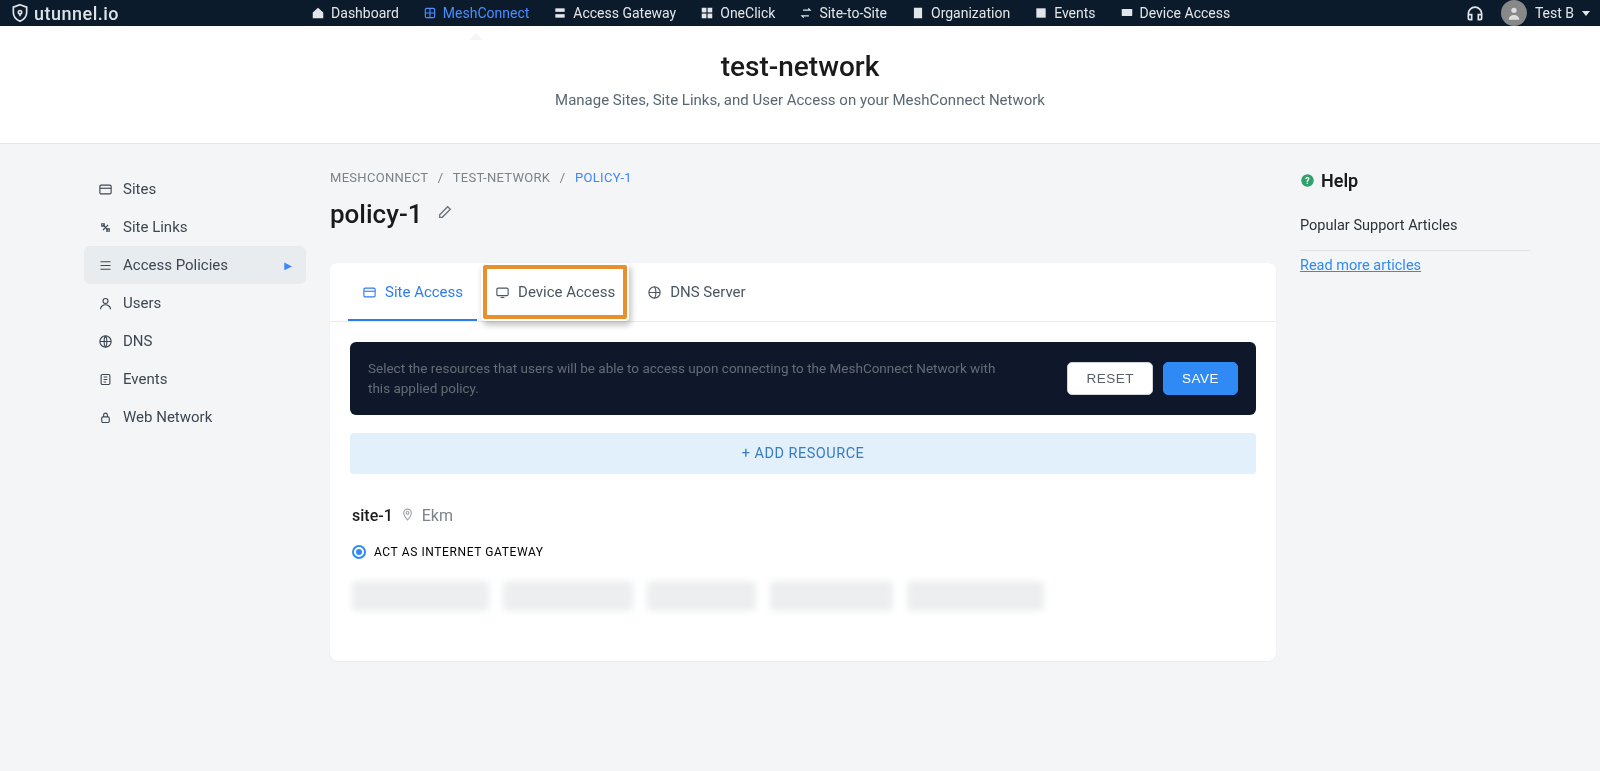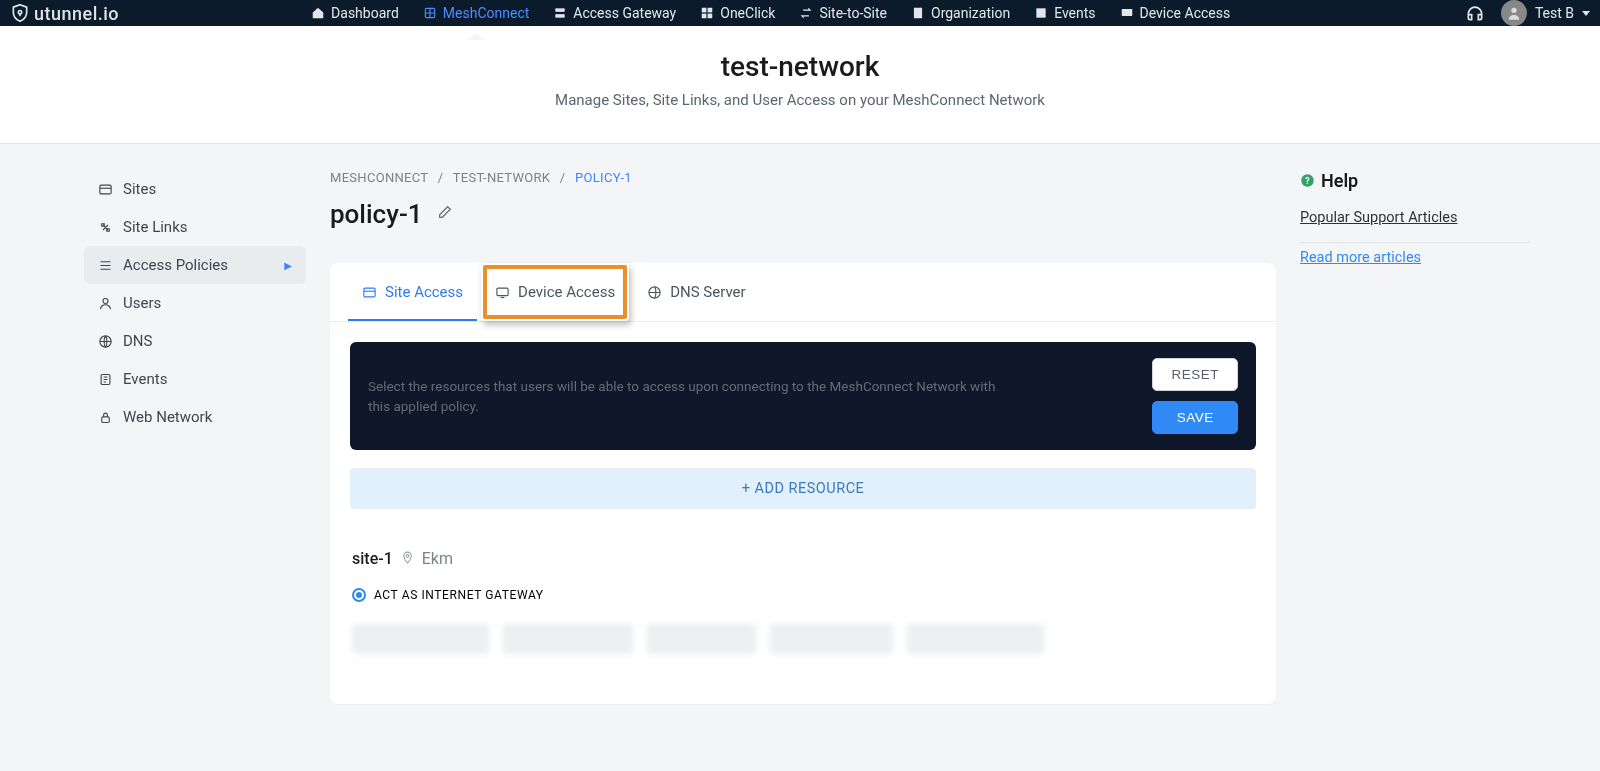--- a/index.html
+++ b/index.html
@@ -43,39 +43,39 @@
   .card { background: #fff; border-radius: 8px; margin-top: 34px; box-shadow: 0 1px 2px rgba(0,0,0,.04); }
   .tabs { display: flex; border-bottom: 1px solid #ebedf0; padding: 0 18px; }
   .tab { display: flex; align-items: center; gap: 8px; padding: 20px 14px 18px; color: #4b5660; font-size: 15px; cursor: pointer; border-bottom: 2px solid transparent; }
   .tab.sel { color: #2f7bf5; border-bottom-color: #2f7bf5; }
   .tab.highlight { outline: 4px solid #e88f2e; outline-offset: -6px; border-radius: 4px; box-shadow: 2px 4px 6px rgba(0,0,0,.25); margin-left: 4px; margin-right: 4px; }
   .tab svg { width: 15px; height: 15px; fill: none; stroke: currentColor; stroke-width: 1.8; }
 
   .tabbody { padding: 20px; }
   .infobar { background: #0f172a; border-radius: 6px; padding: 16px 18px; display: flex; align-items: center; gap: 16px; }
   .infobar p { color: #646c74; font-size: 13.5px; line-height: 1.5; max-width: 640px; }
-  .infobar .btns { margin-left: auto; display: flex; gap: 10px; flex-direction: column; }
+  .infobar .btns { margin-left: auto; display: flex; gap: 10px; }
   .btn { border: 1px solid #cfd4d9; background: #fff; padding: 8px 18px; border-radius: 5px; font-size: 13.5px; letter-spacing: .5px; color: #5a6068; cursor: pointer; }
   .btn.primary { background: #2f8af5; border-color: #2f8af5; color: #fff; }
   .addbar { background: #e2f0fb; color: #3a7bbf; text-align: center; padding: 12px; margin-top: 18px; border-radius: 4px; font-size: 14.5px; letter-spacing: .5px; cursor: pointer; }
 
-  .site-row { margin-top: 40px; padding: 0 2px 30px; }
+  .site-row { margin-top: 32px; padding: 0 2px 30px; }
   .site-title { display: flex; align-items: center; gap: 8px; font-size: 16px; font-weight: 500; }
   .loc-ic { color: #9aa0a6; }
   .loc-txt { color: #7c838a; font-weight: 400; }
   .igw { display: flex; align-items: center; gap: 8px; margin-top: 20px; font-size: 12px; letter-spacing: .6px; color: #000000; }
   .radio-on { width: 14px; height: 14px; border-radius: 50%; border: 2px solid #2f8af5; display: inline-flex; align-items: center; justify-content: center; }
   .radio-on::after { content: ""; width: 6px; height: 6px; border-radius: 50%; background: #2f8af5; }
   .chips { display: flex; gap: 14px; margin-top: 22px; }
   .chip { background: #eceeef; color: #eceeef; border-radius: 4px; padding: 8px 24px; font-size: 12px; filter: blur(3px); user-select: none; }
 
   .helpcol { width: 230px; flex-shrink: 0; padding-top: 0; }
   .help-h { display: flex; align-items: center; gap: 6px; font-size: 18px; font-weight: 600; }
   .help-h svg { width: 15px; height: 15px; fill: #2fa36b; }
-  .help-sub { margin-top: 18px; font-size: 14.5px; color: #2b3238; text-decoration: underline; }
+  .help-sub { margin-top: 26px; font-size: 14.5px; color: #2b3238; }
   .help-hr { height: 1px; background: #e0e3e6; margin-top: 16px; }
   .help-link { display: inline-block; margin-top: 6px; color: #2f8af5; text-decoration: underline; font-size: 14.5px; }
 </style>
 </head>
 <body>
 
 <div class="topnav">
   <div class="brand">
     <svg viewBox="0 0 24 24" fill="none" stroke="#e2e6ea" stroke-width="2">
         <path d="M12 2l8 3v6c0 5-3.5 9-8 11-4.5-2-8-6-8-11V5l8-3z"></path>

